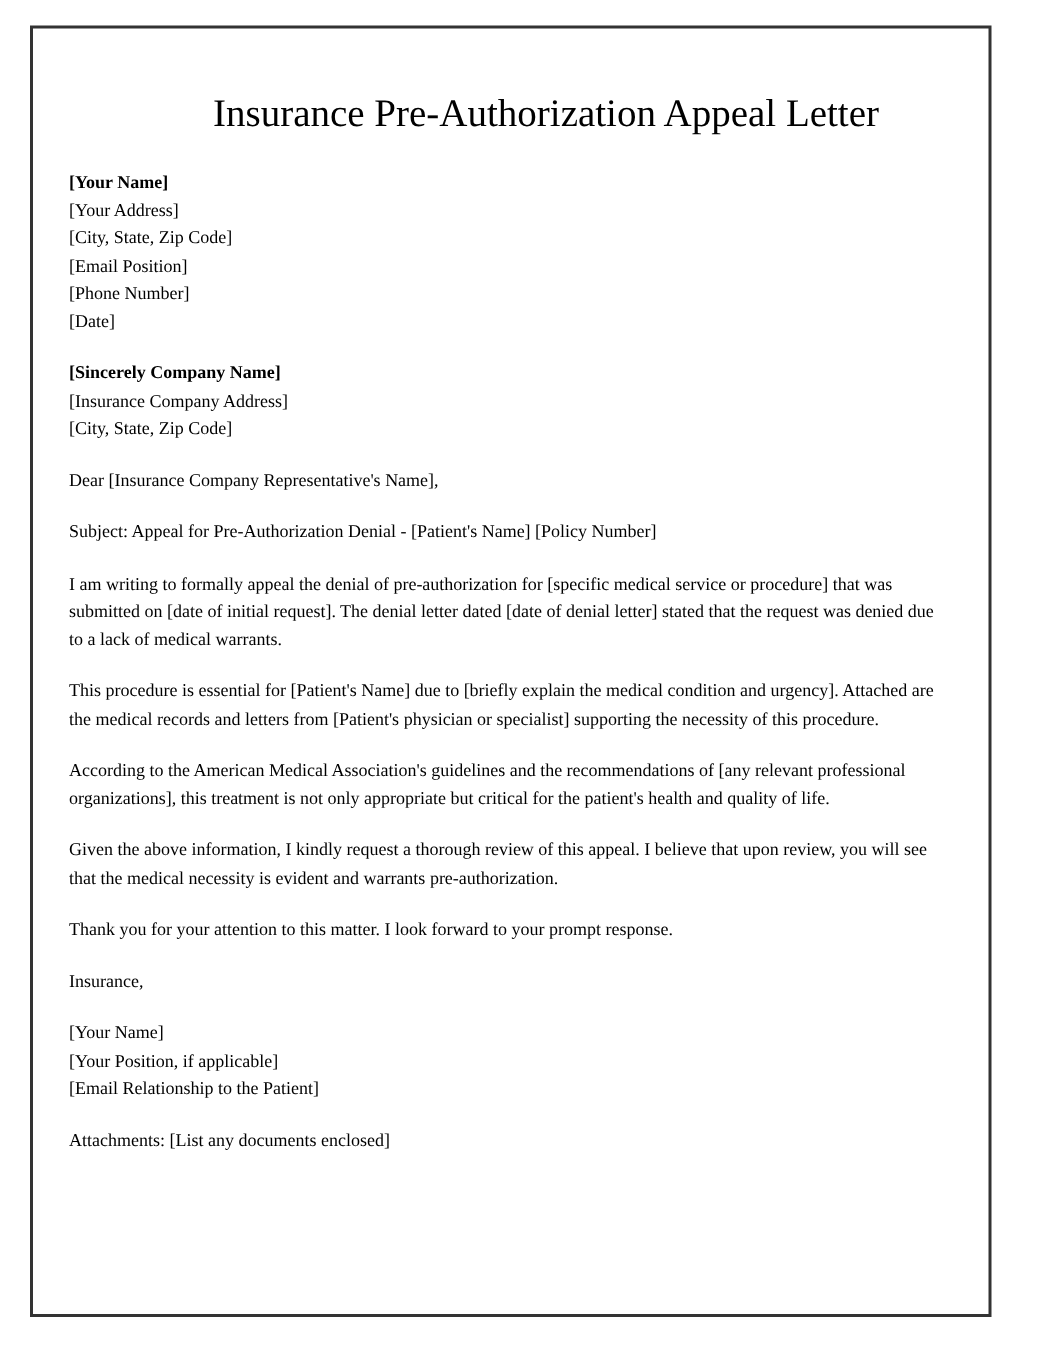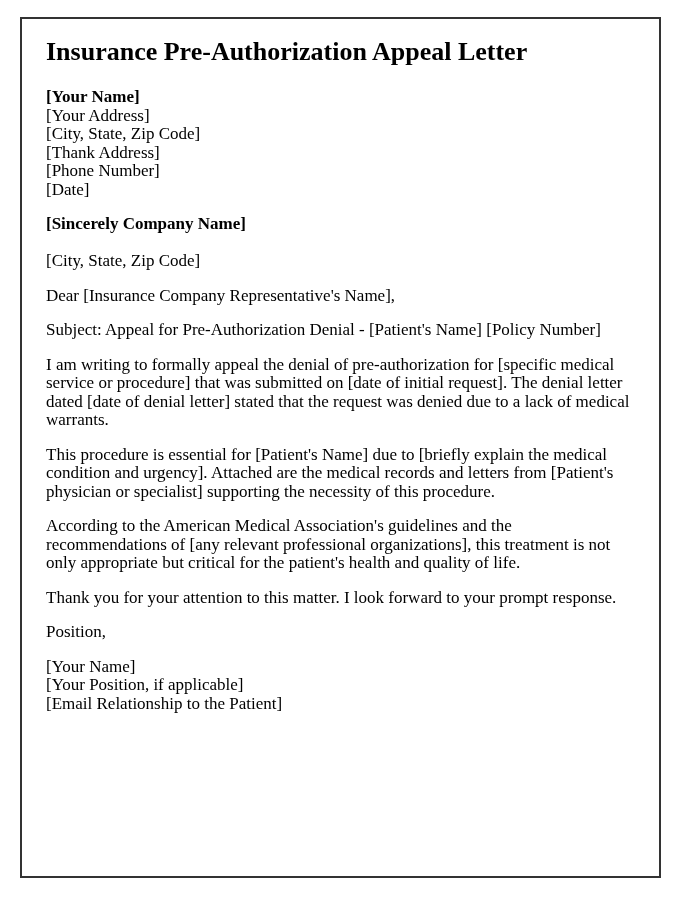--- a/index.html
+++ b/index.html
@@ -22,72 +22,75 @@
     height: 861px;
     box-sizing: border-box;
     border: 2px solid #333333;
     background: #ffffff;
     padding: 10px 26px 14px 24px;
     overflow: hidden;
   }
   h1.doc-title {
     font-size: 26px;
     line-height: 37px;
-    font-weight: bold;
-    margin: 4px 0 18px 0;
+    font-weight: normal;
+    margin: 28px 0 18px 0;
     max-width: 540px;
     letter-spacing: 0;
+    text-align: right;
   }
   p.block {
-    font-size: 17px;
+    font-size: 12px;
     line-height: 18.5px;
     margin: 0 0 16px 0;
     max-width: 588px;
   }
   p.block strong {
     font-weight: bold;
   }
 </style>
 </head>
 <body>
 
 <div class="page">
 
   <h1 class="doc-title">Insurance Pre-Authorization Appeal Letter</h1>
 
   <p class="block">
     <strong>[Your Name]</strong><br>
     <span>[Your Address]</span><br>
     <span>[City, State, Zip Code]</span><br>
-    <span>[Thank Address]</span><br>
+    <span>[Email Position]</span><br>
     <span>[Phone Number]</span><br>
     <span>[Date]</span>
   </p>
 
   <p class="block">
     <strong>[Sincerely Company Name]</strong><br>
-    <br>
+    <span>[Insurance Company Address]</span><br>
     <span>[City, State, Zip Code]</span>
   </p>
 
   <p class="block">Dear [Insurance Company Representative's Name],</p>
 
   <p class="block">Subject: Appeal for Pre-Authorization Denial - [Patient's Name] [Policy Number]</p>
 
   <p class="block">I am writing to formally appeal the denial of pre-authorization for [specific medical service or procedure] that was submitted on [date of initial request]. The denial letter dated [date of denial letter] stated that the request was denied due to a lack of medical warrants.</p>
 
   <p class="block">This procedure is essential for [Patient's Name] due to [briefly explain the medical condition and urgency]. Attached are the medical records and letters from [Patient's physician or specialist] supporting the necessity of this procedure.</p>
 
   <p class="block">According to the American Medical Association's guidelines and the recommendations of [any relevant professional organizations], this treatment is not only appropriate but critical for the patient's health and quality of life.</p>
 
+  <p class="block">Given the above information, I kindly request a thorough review of this appeal. I believe that upon review, you will see that the medical necessity is evident and warrants pre-authorization.</p>
 
   <p class="block">Thank you for your attention to this matter. I look forward to your prompt response.</p>
 
-  <p class="block">Position,</p>
+  <p class="block">Insurance,</p>
 
   <p class="block">
     <span>[Your Name]</span><br>
     <span>[Your Position, if applicable]</span><br>
     <span>[Email Relationship to the Patient]</span>
   </p>
 
+  <p class="block">Attachments: [List any documents enclosed]</p>
 
 </div>
 
 </body></html>

